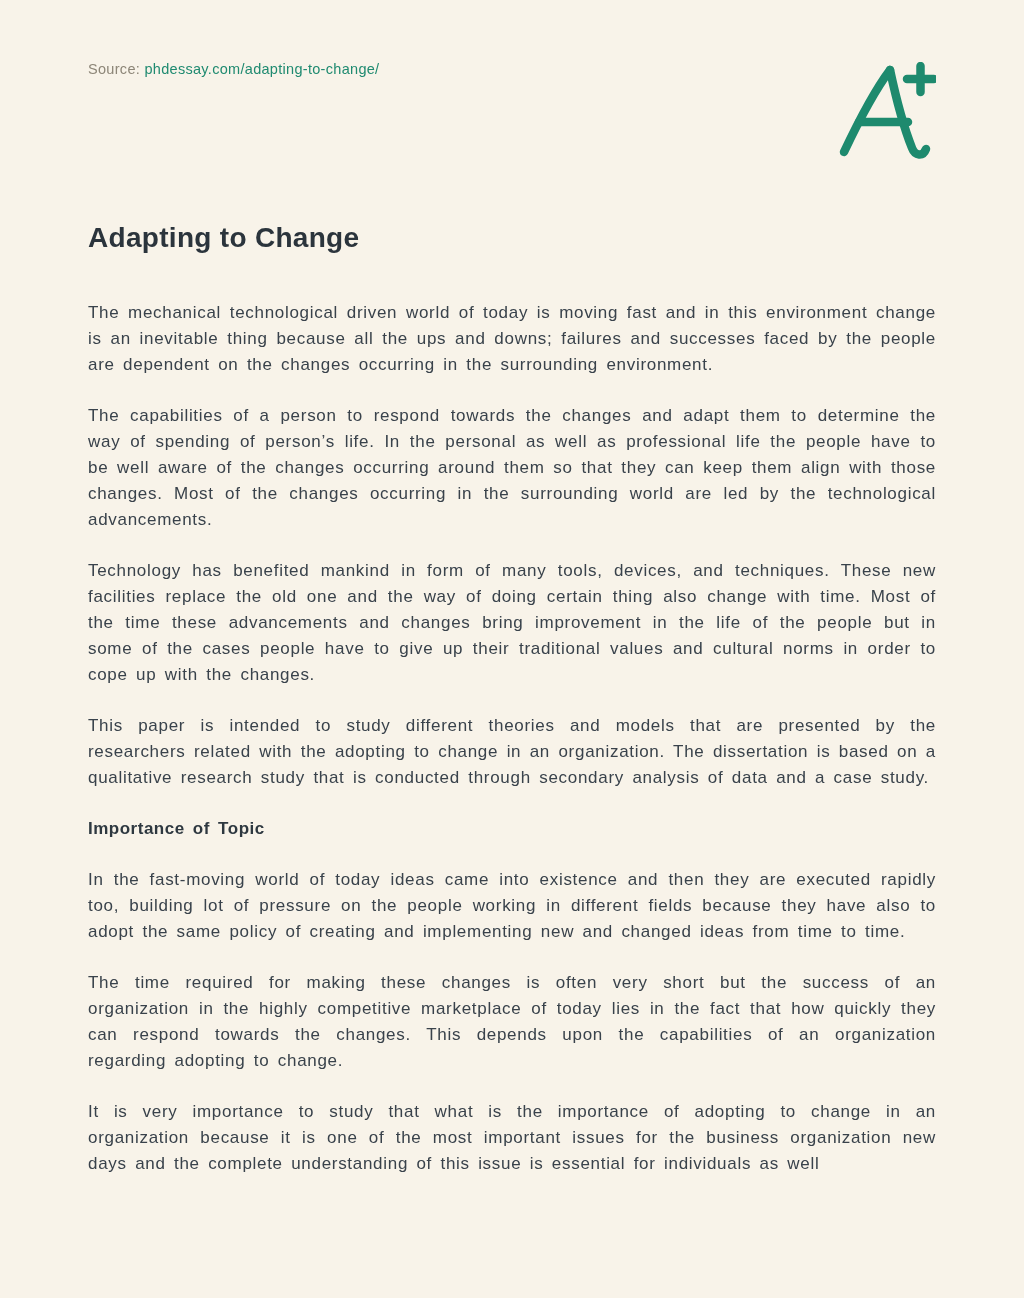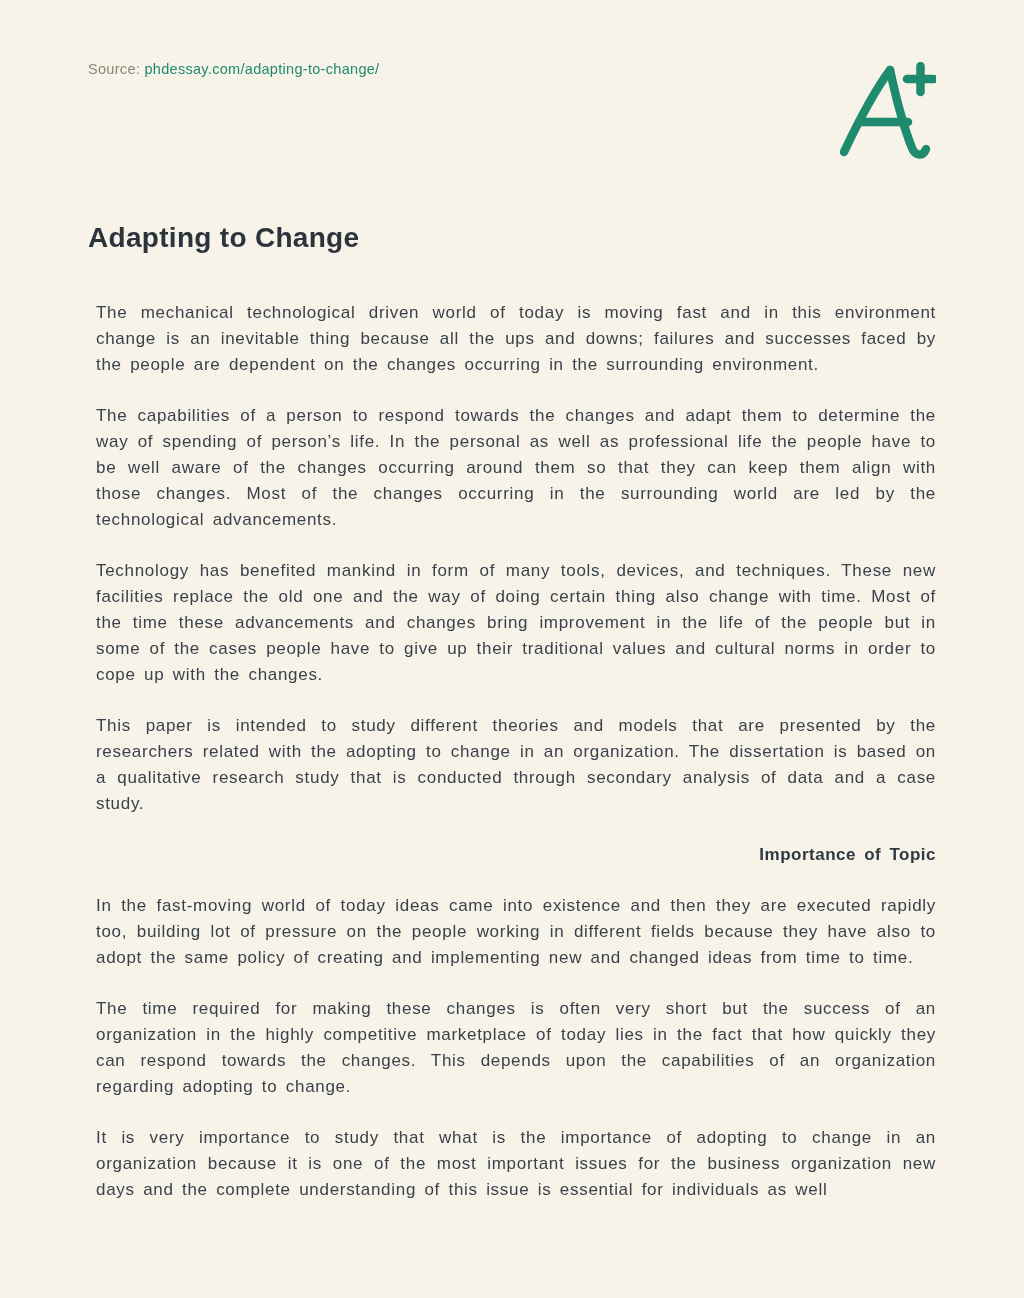--- a/index.html
+++ b/index.html
@@ -43,26 +43,26 @@
 
   .article-body {
     margin-top: 46px;
     font-size: 17px;
     line-height: 26px;
     text-align: justify;
     letter-spacing: 0.7px;
     word-spacing: 3px;
     color: #39424b;
   }
-  .article-body > * { margin-bottom: 25px; margin-left: 8px; }
+  .article-body > * { margin-bottom: 25px; }
   .article-body h2 {
     font-size: 17px;
     font-weight: 700;
     color: #2e3840;
-    text-align: right;
+    text-align: left;
     letter-spacing: 0.5px;
   }
 </style>
 </head>
 <body>
 
 <div class="page">
 
   <header class="header">
     <div class="header-text">

